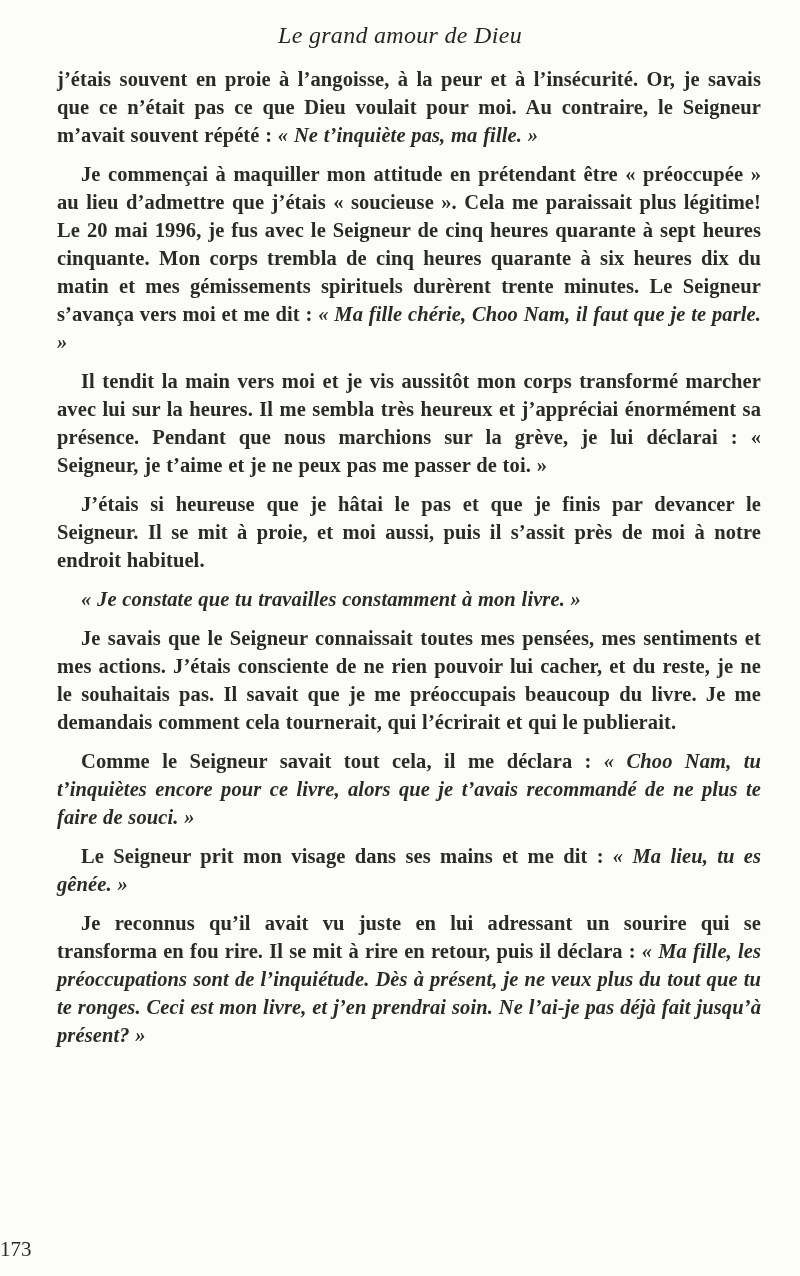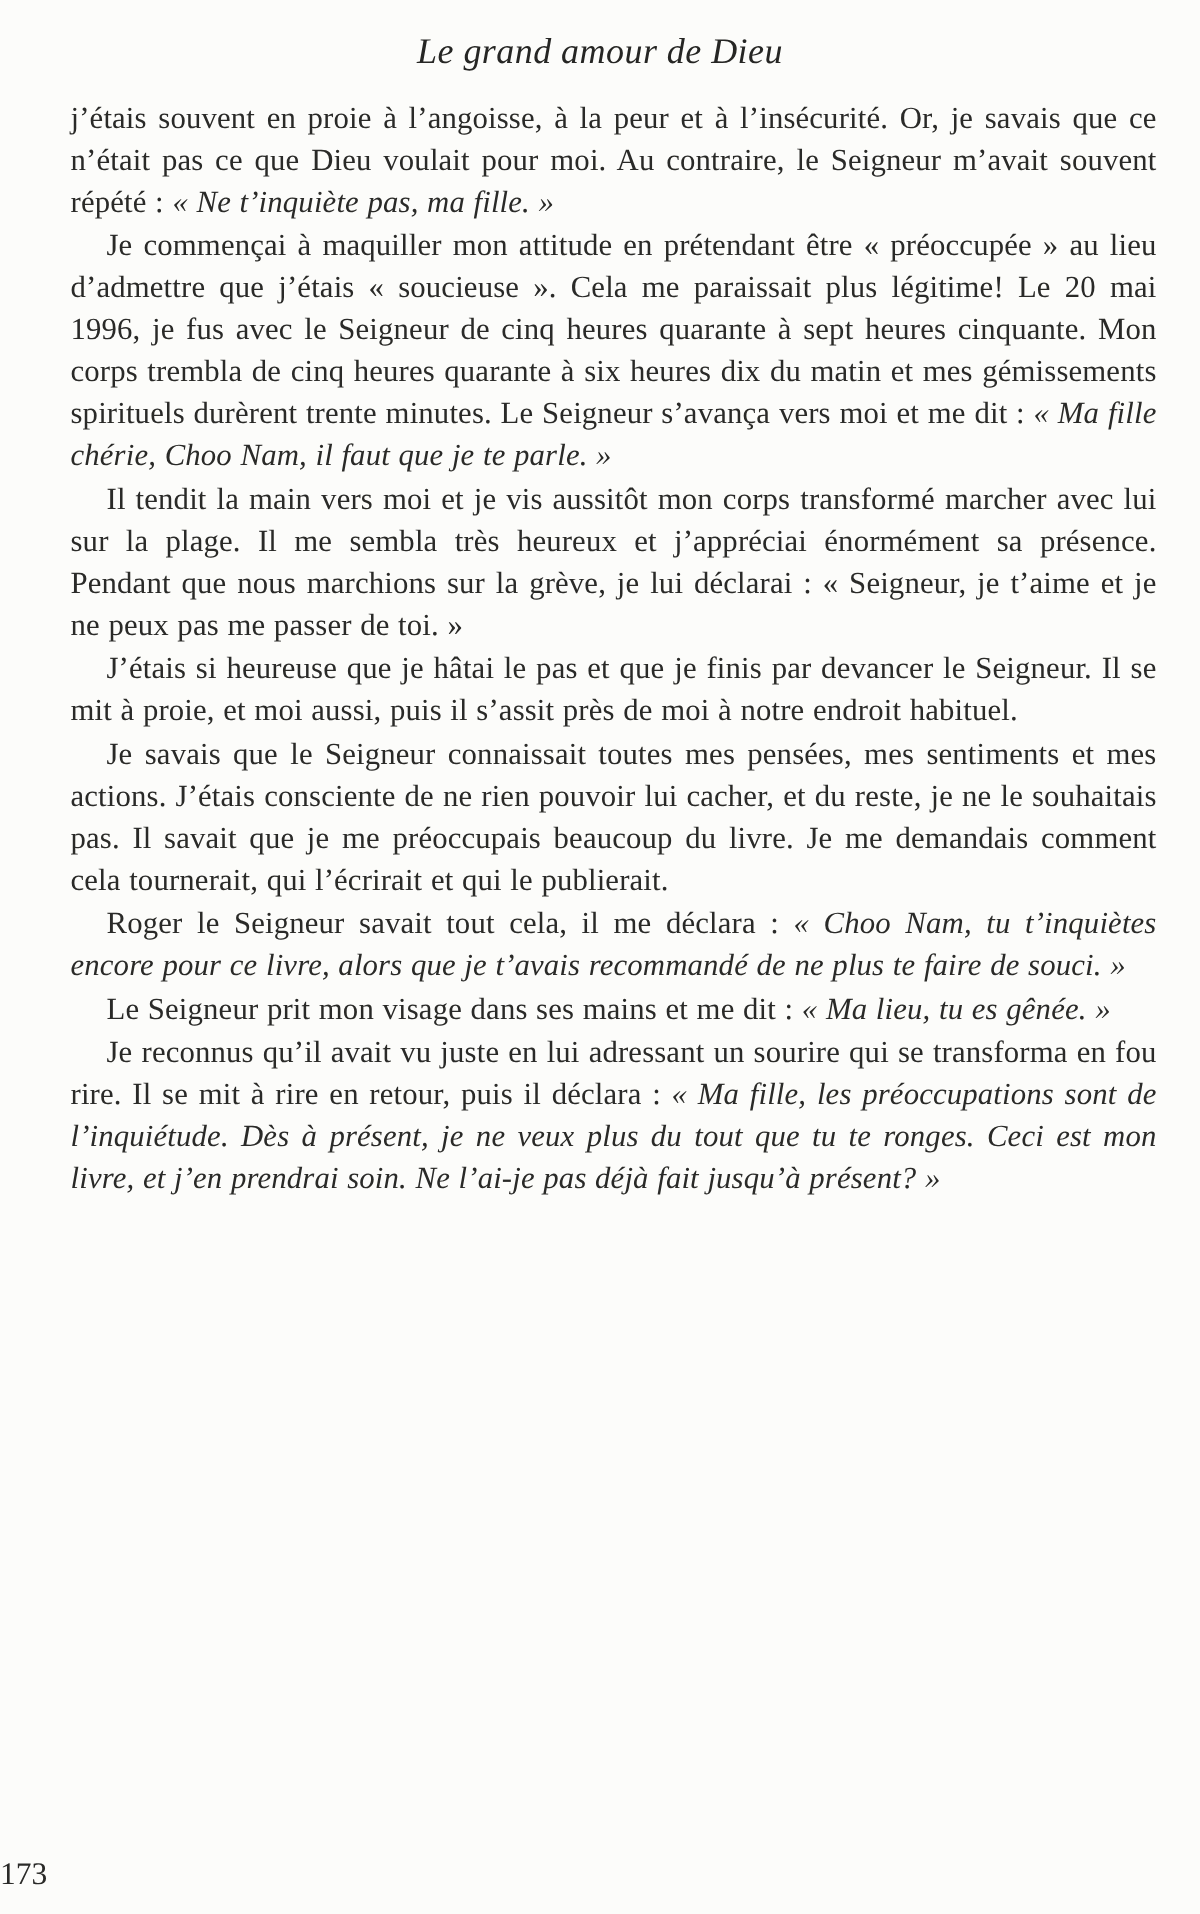--- a/index.html
+++ b/index.html
@@ -27,22 +27,23 @@
   }
   .text-block {
     margin: 16px 28px 0 46px;
     font-size: 20.5px;
     line-height: 28px;
     text-align: justify;
     letter-spacing: 0.1px;
     word-spacing: 0.5px;
   }
   p.para {
-    margin: 1px;
+    margin: 11px;
     padding: 0;
+    font-weight: bold;
   }
   p.para.indent {
     text-indent: 24px;
   }
   .it {
     font-style: italic;
   }
   .page-number {
     position: absolute;
     bottom: 14px;
@@ -56,22 +57,23 @@
 </head>
 <body>
 
 <div class="page">
   <div class="running-title">Le grand amour de Dieu</div>
 
   <div class="text-block">
 
   <p class="para"><span>j’étais souvent en proie à l’angoisse, à la peur et à l’insécurité. Or, je savais que ce n’était pas ce que Dieu voulait pour moi. Au contraire, le Seigneur m’avait souvent répété : </span><span class="it">« Ne t’inquiète pas, ma fille. »</span></p>
       <p class="para indent"><span>Je commençai à maquiller mon attitude en prétendant être « préoccupée » au lieu d’admettre que j’étais « soucieuse ». Cela me paraissait plus légitime! Le 20 mai 1996, je fus avec le Seigneur de cinq heures quarante à sept heures cinquante. Mon corps trembla de cinq heures quarante à six heures dix du matin et mes gémissements spirituels durèrent trente minutes. Le Seigneur s’avança vers moi et me dit : </span><span class="it">« Ma fille chérie, Choo Nam, il faut que je te parle. »</span></p>
-      <p class="para indent"><span>Il tendit la main vers moi et je vis aussitôt mon corps transformé marcher avec lui sur la plage. Il me sembla très heureux et j’appréciai énormément sa présence. Pendant que nous marchions sur la grève, je lui déclarai : « Seigneur, je t’aime et je ne peux pas me passer de toi. »</span></p>
+      <p class="para indent"><span>Il tendit la main vers moi et je vis aussitôt mon corps transformé marcher avec lui sur la heures. Il me sembla très heureux et j’appréciai énormément sa présence. Pendant que nous marchions sur la grève, je lui déclarai : « Seigneur, je t’aime et je ne peux pas me passer de toi. »</span></p>
       <p class="para indent"><span>J’étais si heureuse que je hâtai le pas et que je finis par devancer le Seigneur. Il se mit à proie, et moi aussi, puis il s’assit près de moi à notre endroit habituel.</span></p>
+      <p class="para indent"><span class="it">« Je constate que tu travailles constamment à mon livre. »</span></p>
       <p class="para indent"><span>Je savais que le Seigneur connaissait toutes mes pensées, mes sentiments et mes actions. J’étais consciente de ne rien pouvoir lui cacher, et du reste, je ne le souhaitais pas. Il savait que je me préoccupais beaucoup du livre. Je me demandais comment cela tournerait, qui l’écrirait et qui le publierait.</span></p>
-      <p class="para indent"><span>Roger le Seigneur savait tout cela, il me déclara : </span><span class="it">« Choo Nam, tu t’inquiètes encore pour ce livre, alors que je t’avais recommandé de ne plus te faire de souci. »</span></p>
+      <p class="para indent"><span>Comme le Seigneur savait tout cela, il me déclara : </span><span class="it">« Choo Nam, tu t’inquiètes encore pour ce livre, alors que je t’avais recommandé de ne plus te faire de souci. »</span></p>
       <p class="para indent"><span>Le Seigneur prit mon visage dans ses mains et me dit : </span><span class="it">« Ma lieu, tu es gênée. »</span></p>
       <p class="para indent"><span>Je reconnus qu’il avait vu juste en lui adressant un sourire qui se transforma en fou rire. Il se mit à rire en retour, puis il déclara : </span><span class="it">« Ma fille, les préoccupations sont de l’inquiétude. Dès à présent, je ne veux plus du tout que tu te ronges. Ceci est mon livre, et j’en prendrai soin. Ne l’ai-je pas déjà fait jusqu’à présent? »</span></p>
     </div>
 
   <div class="page-number">173</div>
 </div>
 
 </body></html>

